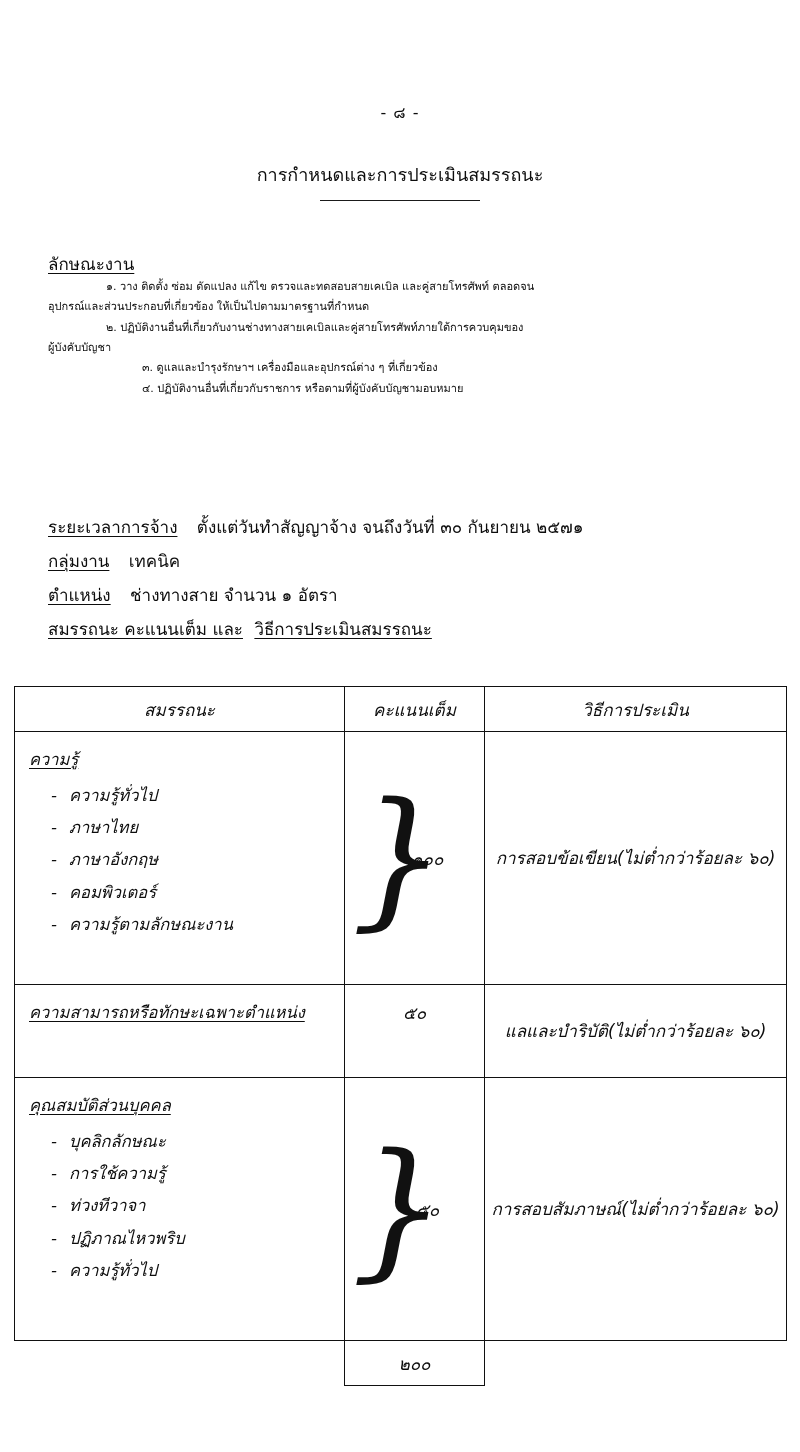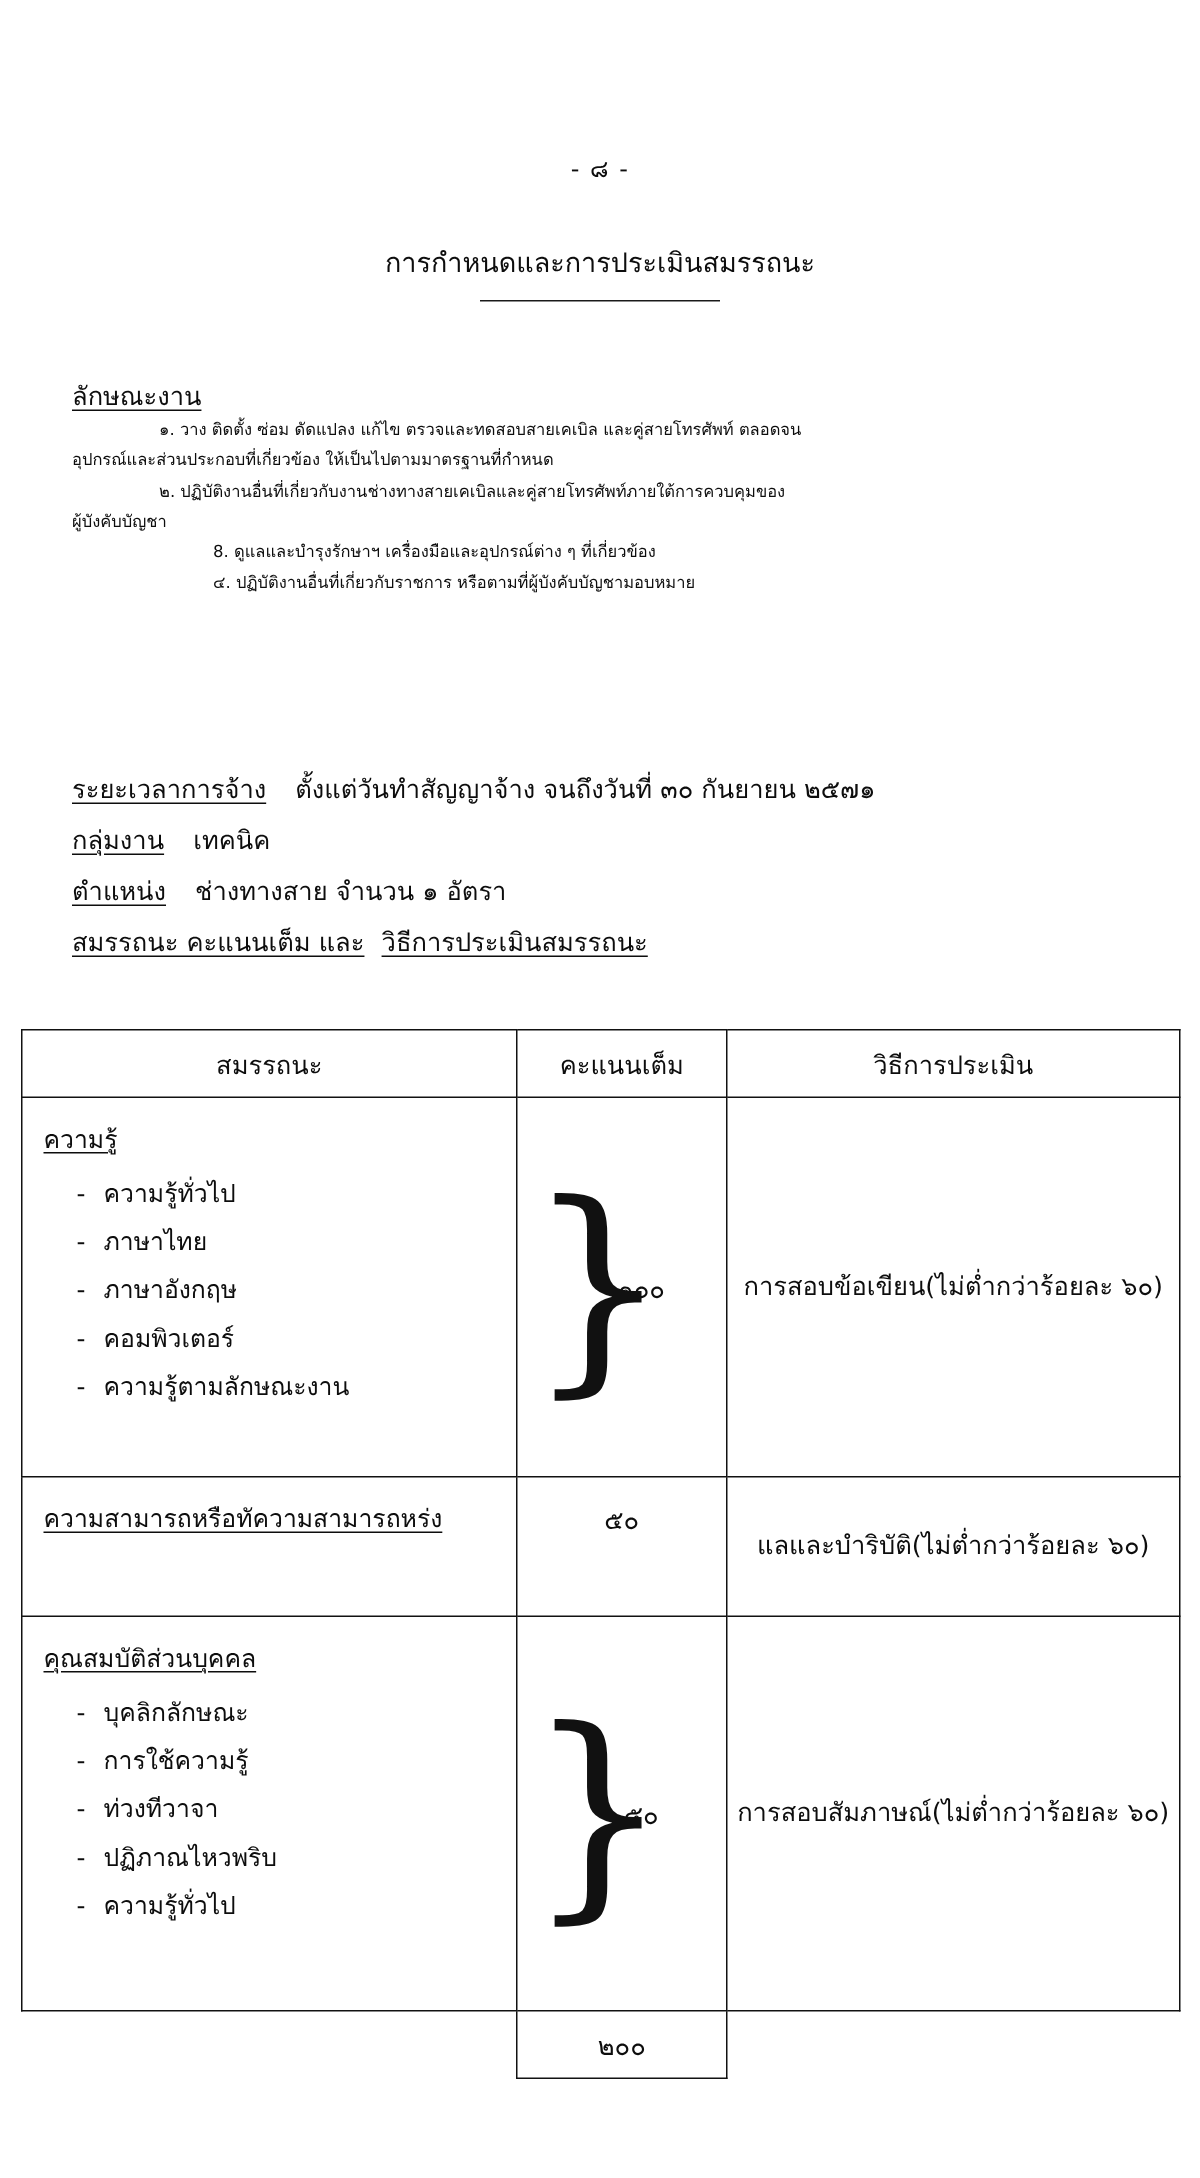--- a/index.html
+++ b/index.html
@@ -79,20 +79,21 @@
   .tbl-wrap {
     position: absolute;
     left: 14px;
     top: 686px;
     width: 772px;
   }
   table.comp {
     border-collapse: collapse;
     width: 772px;
     table-layout: fixed;
+    font-style: italic;
   }
   table.comp td, table.comp th {
     border: 1.6px solid #111;
     vertical-align: top;
     padding: 0;
   }
   table.comp th {
     font-weight: normal;
     font-size: 17px;
     text-align: center;
@@ -183,21 +184,21 @@
   <div class="doc-title">การกำหนดและการประเมินสมรรถนะ</div>
   <div class="title-rule"></div>
 
   <div class="block" style="top:250px;">
     <div class="heading label-underline">ลักษณะงาน</div>
     <div class="para">
       <div class="para-row">๑. วาง ติดตั้ง ซ่อม ดัดแปลง แก้ไข ตรวจและทดสอบสายเคเบิล และคู่สายโทรศัพท์ ตลอดจน</div>
       <div class="para-row cont">อุปกรณ์และส่วนประกอบที่เกี่ยวข้อง ให้เป็นไปตามมาตรฐานที่กำหนด</div>
       <div class="para-row">๒. ปฏิบัติงานอื่นที่เกี่ยวกับงานช่างทางสายเคเบิลและคู่สายโทรศัพท์ภายใต้การควบคุมของ</div>
       <div class="para-row cont">ผู้บังคับบัญชา</div>
-      <div class="para-row" style="text-indent:94px;">8. ดูแลและบำรุงรักษาฯ เครื่องมือและอุปกรณ์ต่าง ๆ ที่เกี่ยวข้อง</div>
+      <div class="para-row" style="text-indent:94px;">๓. ดูแลและบำรุงรักษาฯ เครื่องมือและอุปกรณ์ต่าง ๆ ที่เกี่ยวข้อง</div>
       <div class="para-row" style="text-indent:94px;">๔. ปฏิบัติงานอื่นที่เกี่ยวกับราชการ หรือตามที่ผู้บังคับบัญชามอบหมาย</div>
     </div>
   </div>
 
   <div class="block" style="top:510px;">
     <div class="info-line">
       <span class="label-underline">ระยะเวลาการจ้าง</span>
       <span class="val">ตั้งแต่วันทำสัญญาจ้าง จนถึงวันที่ ๓๐ กันยายน ๒๕๗๑</span>
     </div>
     <div class="info-line">
@@ -253,21 +254,21 @@
             <div class="method-cell">
               <div>การสอบข้อเขียน</div>
               <div>(ไม่ต่ำกว่าร้อยละ ๖๐)</div>
             </div>
           </td>
         </tr>
 
         <tr>
           <td class="row2-h">
             <div class="cell-pad">
-              <span class="sec-title">ความสามารถหรือทัความสามารถหร่ง</span>
+              <span class="sec-title">ความสามารถหรือทักษะเฉพาะตำแหน่ง</span>
             </div>
           </td>
           <td class="score-cell row2-h">
             <div class="score-inner" style="align-items:flex-start; padding-top:14px;">
               <span>๕๐</span>
             </div>
           </td>
           <td class="row2-h">
             <div class="method-cell">
               <div>แลและบำริบัติ</div>

